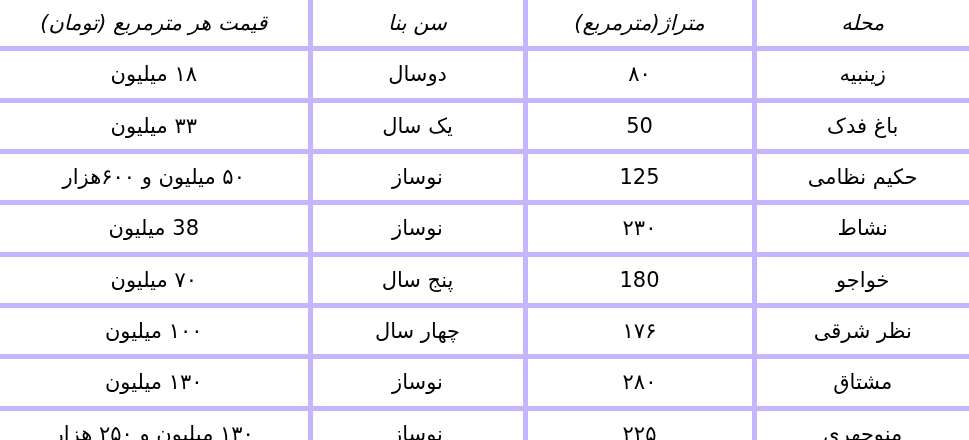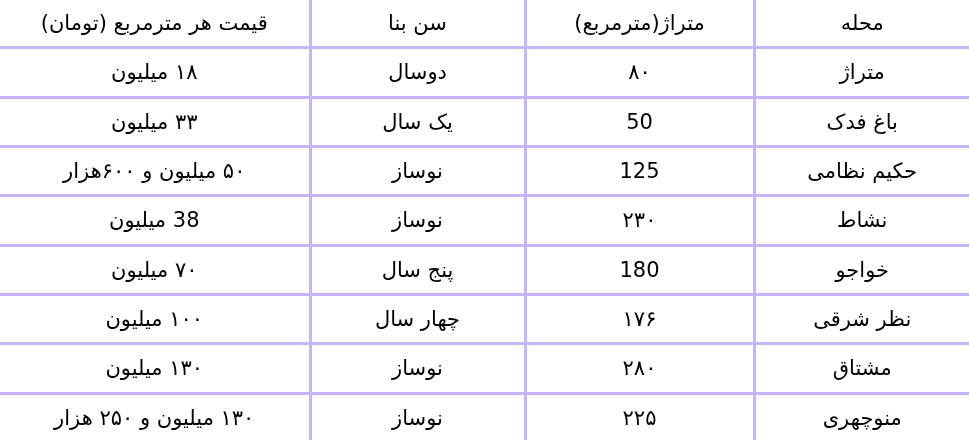--- a/index.html
+++ b/index.html
@@ -20,21 +20,21 @@
     box-sizing: border-box;
     padding: 0;
   }
   table.price-table {
     width: 969px;
     border-collapse: collapse;
     table-layout: fixed;
     direction: rtl;
   }
   table.price-table td {
-    border: 3px solid #c4b5fd;
+    border: 5px solid #c4b5fd;
     text-align: center;
     vertical-align: middle;
     font-size: 21px;
     line-height: 1.35;
     padding: 9px 6px;
     height: 36px;
     box-sizing: border-box;
     white-space: nowrap;
   }
   
@@ -50,20 +50,21 @@
   table.price-table tr:last-child > td {
     border-bottom: none;
     margin-top: 44px;
   }
   col.c-neighborhood { width: 215px; }
   col.c-area         { width: 229px; }
   col.c-age          { width: 215px; }
   col.c-price        { width: 310px; }
   .header-row td {
     font-weight: normal;
+    font-style: italic;
   }
 </style>
 </head>
 <body>
 
 <div class="table-wrap">
   <table class="price-table">
     <colgroup>
       <col class="c-neighborhood">
       <col class="c-area">
@@ -72,21 +73,21 @@
     </colgroup>
     <tbody>
       <tr class="header-row">
         <td>محله</td>
         <td>متراژ(مترمربع)</td>
         <td>سن بنا</td>
         <td>قیمت هر مترمربع (تومان)</td>
       </tr>
 
       <tr>
-        <td>متراژ</td>
+        <td>زینبیه</td>
         <td>۸۰</td>
         <td>دوسال</td>
         <td>۱۸ میلیون</td>
       </tr>
 
       <tr>
         <td>باغ فدک</td>
         <td>50</td>
         <td>یک سال</td>
         <td>۳۳ میلیون</td>

